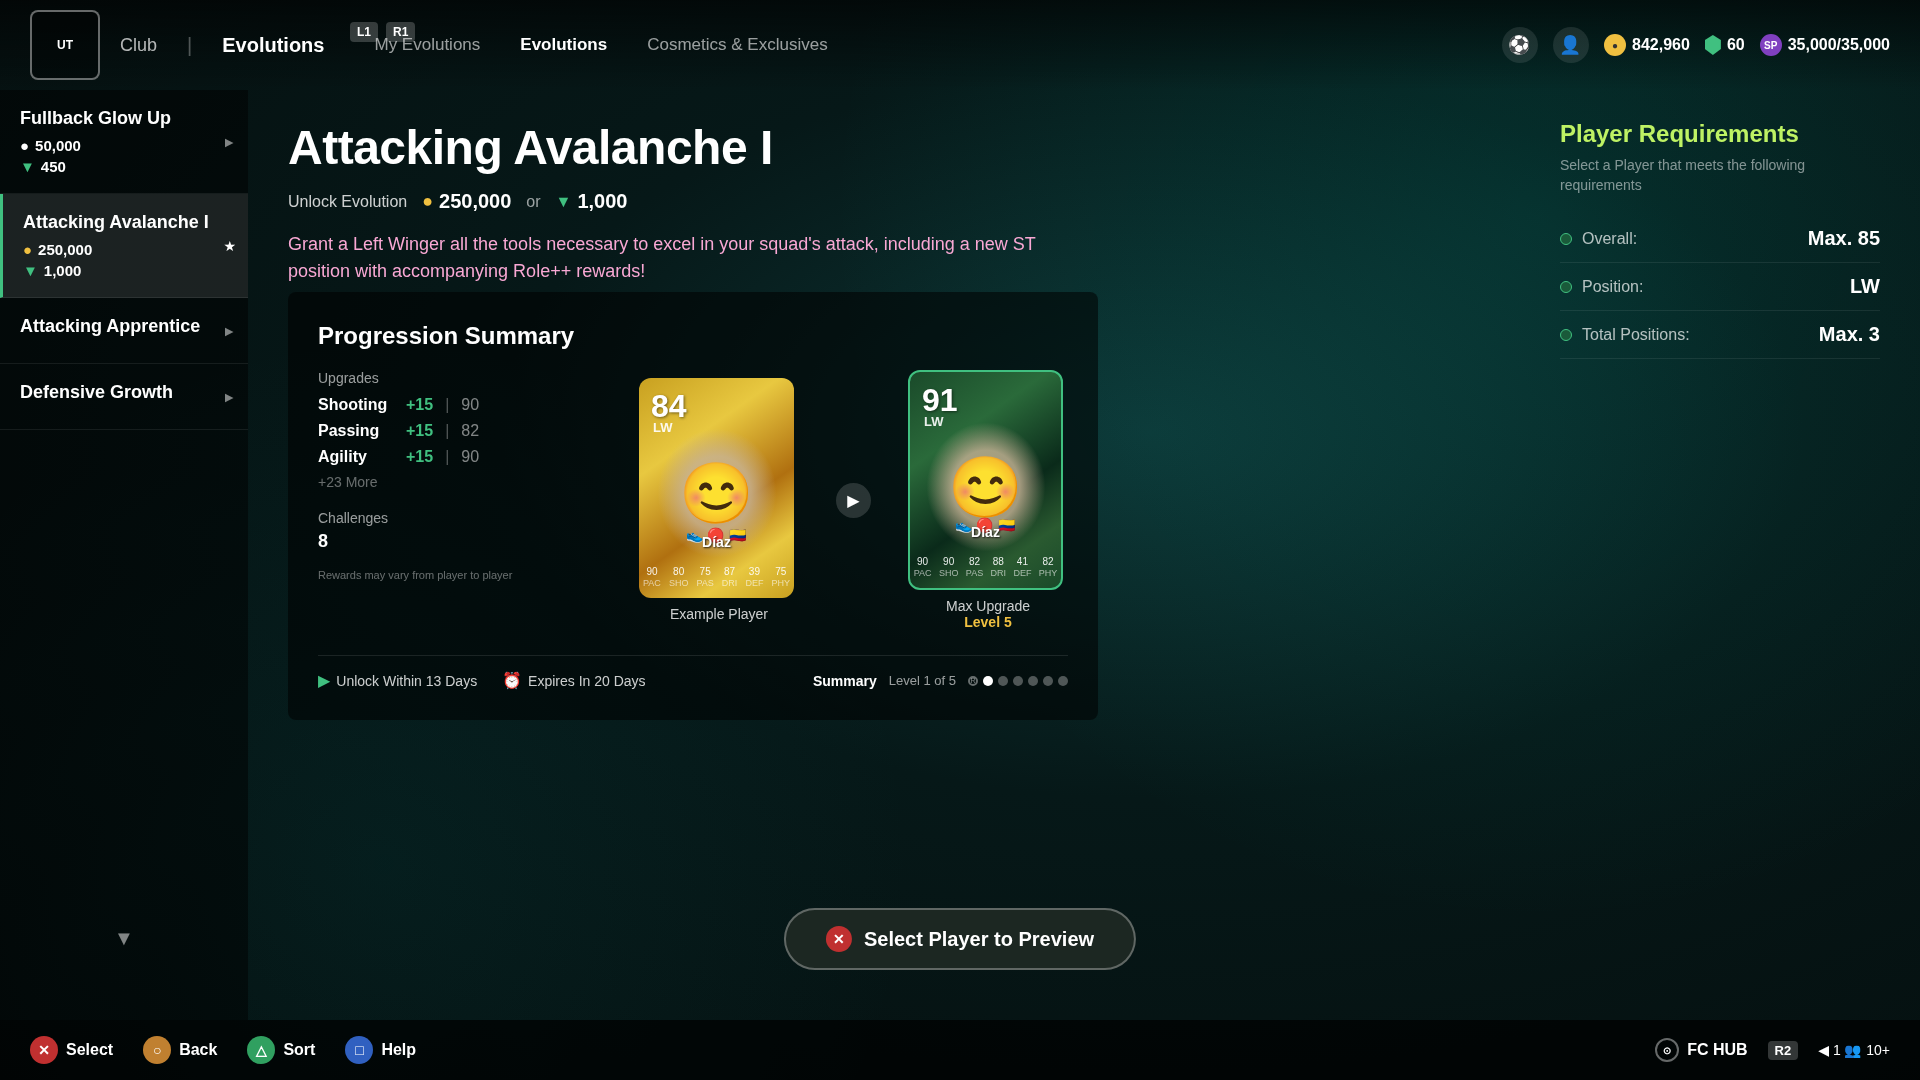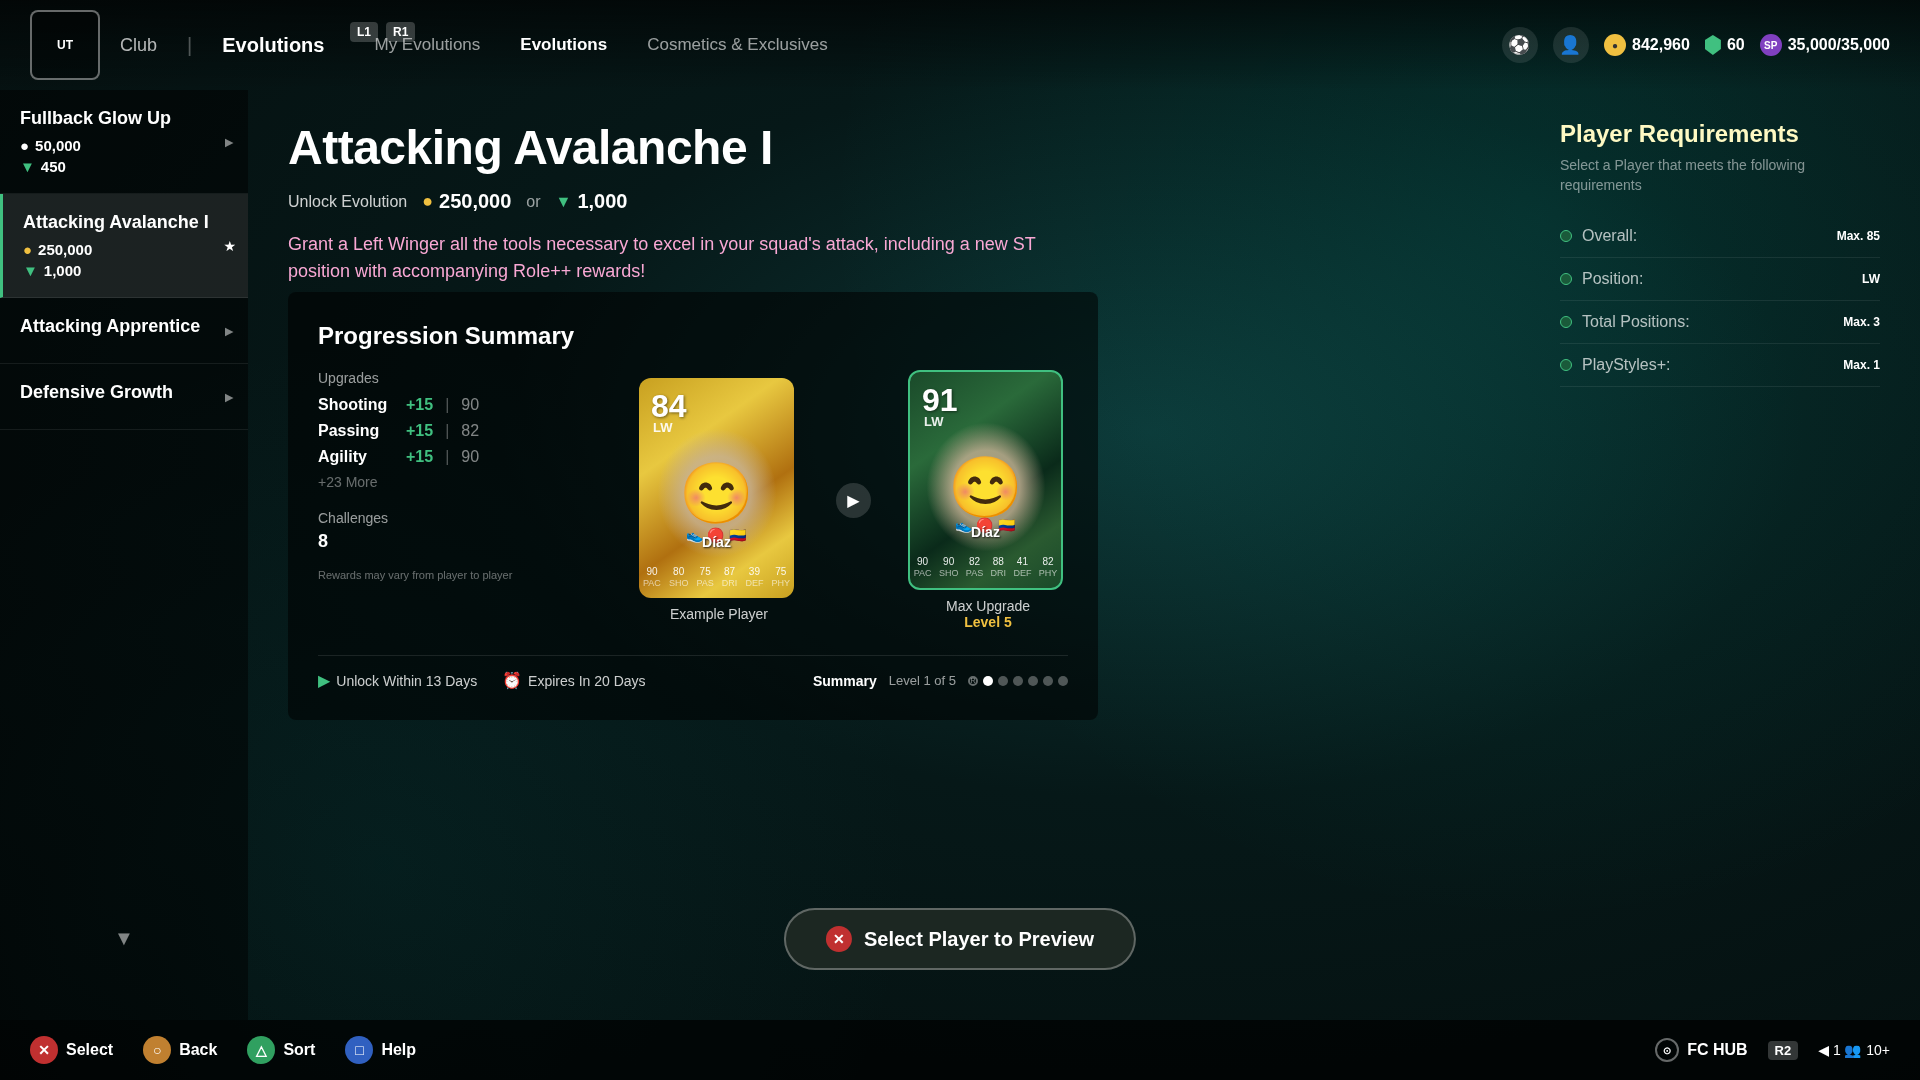--- a/index.html
+++ b/index.html
@@ -503,21 +503,21 @@
     
     .requirements-panel {
       position: absolute;
       right: 40px;
       top: 30px;
       width: 320px;
     }
     .req-title {
       font-size: 24px;
       font-weight: 700;
-      color: #fef9c3;
+      color: #bef264;
       margin-bottom: 8px;
     }
     .req-subtitle {
       color: rgba(255,255,255,0.5);
       font-size: 14px;
       margin-bottom: 20px;
       line-height: 1.4;
     }
     .req-row {
       display: flex;
@@ -534,21 +534,21 @@
       border: 1px solid #40c080;
       flex-shrink: 0;
     }
     .req-label {
       color: rgba(255,255,255,0.7);
       font-size: 16px;
       flex: 1;
     }
     .req-value {
       color: white;
-      font-size: 12px;
+      font-size: 20px;
       font-weight: 600;
     }
 
     
     .select-player-btn {
       position: absolute;
       bottom: 110px;
       left: 50%;
       transform: translateX(-50%);
       background: rgba(30,40,35,0.95);
@@ -950,25 +950,20 @@
     <div class="req-row">
       <div class="req-dot"></div>
       <span class="req-label">Position:</span>
       <span class="req-value">LW</span>
     </div>
     <div class="req-row">
       <div class="req-dot"></div>
       <span class="req-label">Total Positions:</span>
       <span class="req-value">Max. 3</span>
     </div>
-    <div class="req-row">
-      <div class="req-dot"></div>
-      <span class="req-label">PlayStyles+:</span>
-      <span class="req-value">Max. 1</span>
-    </div>
   </div>
 </main>
 
 <div class="select-player-btn">
   <div class="select-x">✕</div>
   <span class="select-text">Select Player to Preview</span>
 </div>
 
 <div class="bottom-bar">
   <div class="bottom-action">

